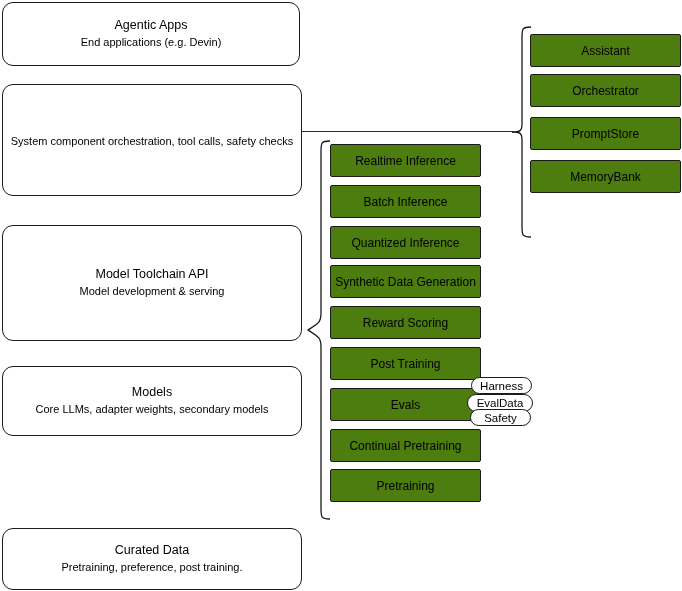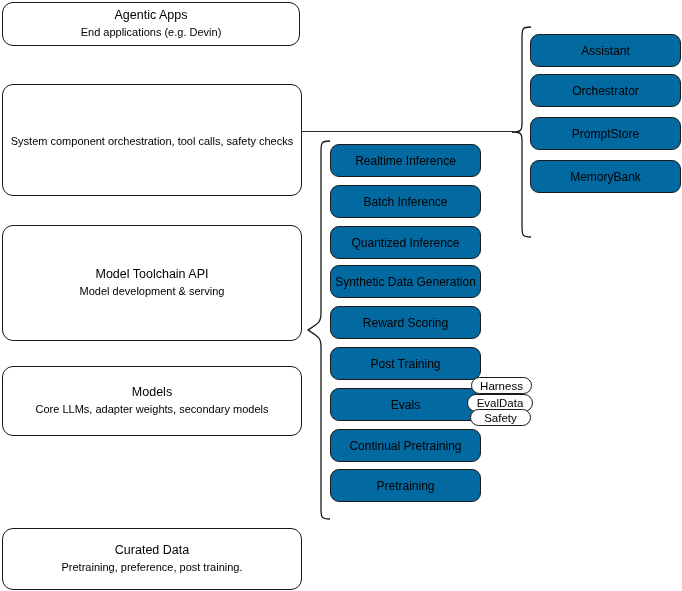--- a/index.html
+++ b/index.html
@@ -39,22 +39,22 @@
   .box .subtitle {
     font-size: 11px;
     color: #000;
     margin-top: 3px;
     white-space: nowrap;
   }
   .pillbox {
     position: absolute;
     box-sizing: border-box;
     border: 1.3px solid #1a1a1a;
-    border-radius: 9px;
-    background: #0369a1;
+    border-radius: 2px;
+    background: #4d7c0f;
     display: flex;
     align-items: center;
     justify-content: center;
     font-size: 12px;
     white-space: nowrap;
   }
   .mini-pill {
     position: absolute;
     box-sizing: border-box;
     border: 1.3px solid #1a1a1a;
@@ -79,21 +79,21 @@
     fill: none;
     stroke: #1a1a1a;
     stroke-width: 1.3;
   }
 </style>
 </head>
 <body>
 
 <div id="canvas">
 
-  <div class="box" style="left:2px; top:2px; width:298px; height:44px;">
+  <div class="box" style="left:2px; top:2px; width:298px; height:64px;">
     <div class="title">Agentic Apps</div>
     <div class="subtitle">End applications (e.g. Devin)</div>
   </div>
 
   <div class="box" style="left:2px; top:84px; width:300px; height:112px;">
     <div class="subtitle">System component orchestration, tool calls, safety checks</div>
   </div>
 
   <div class="box" style="left:2px; top:225px; width:300px; height:116px;">
     <div class="title">Model Toolchain API</div>

